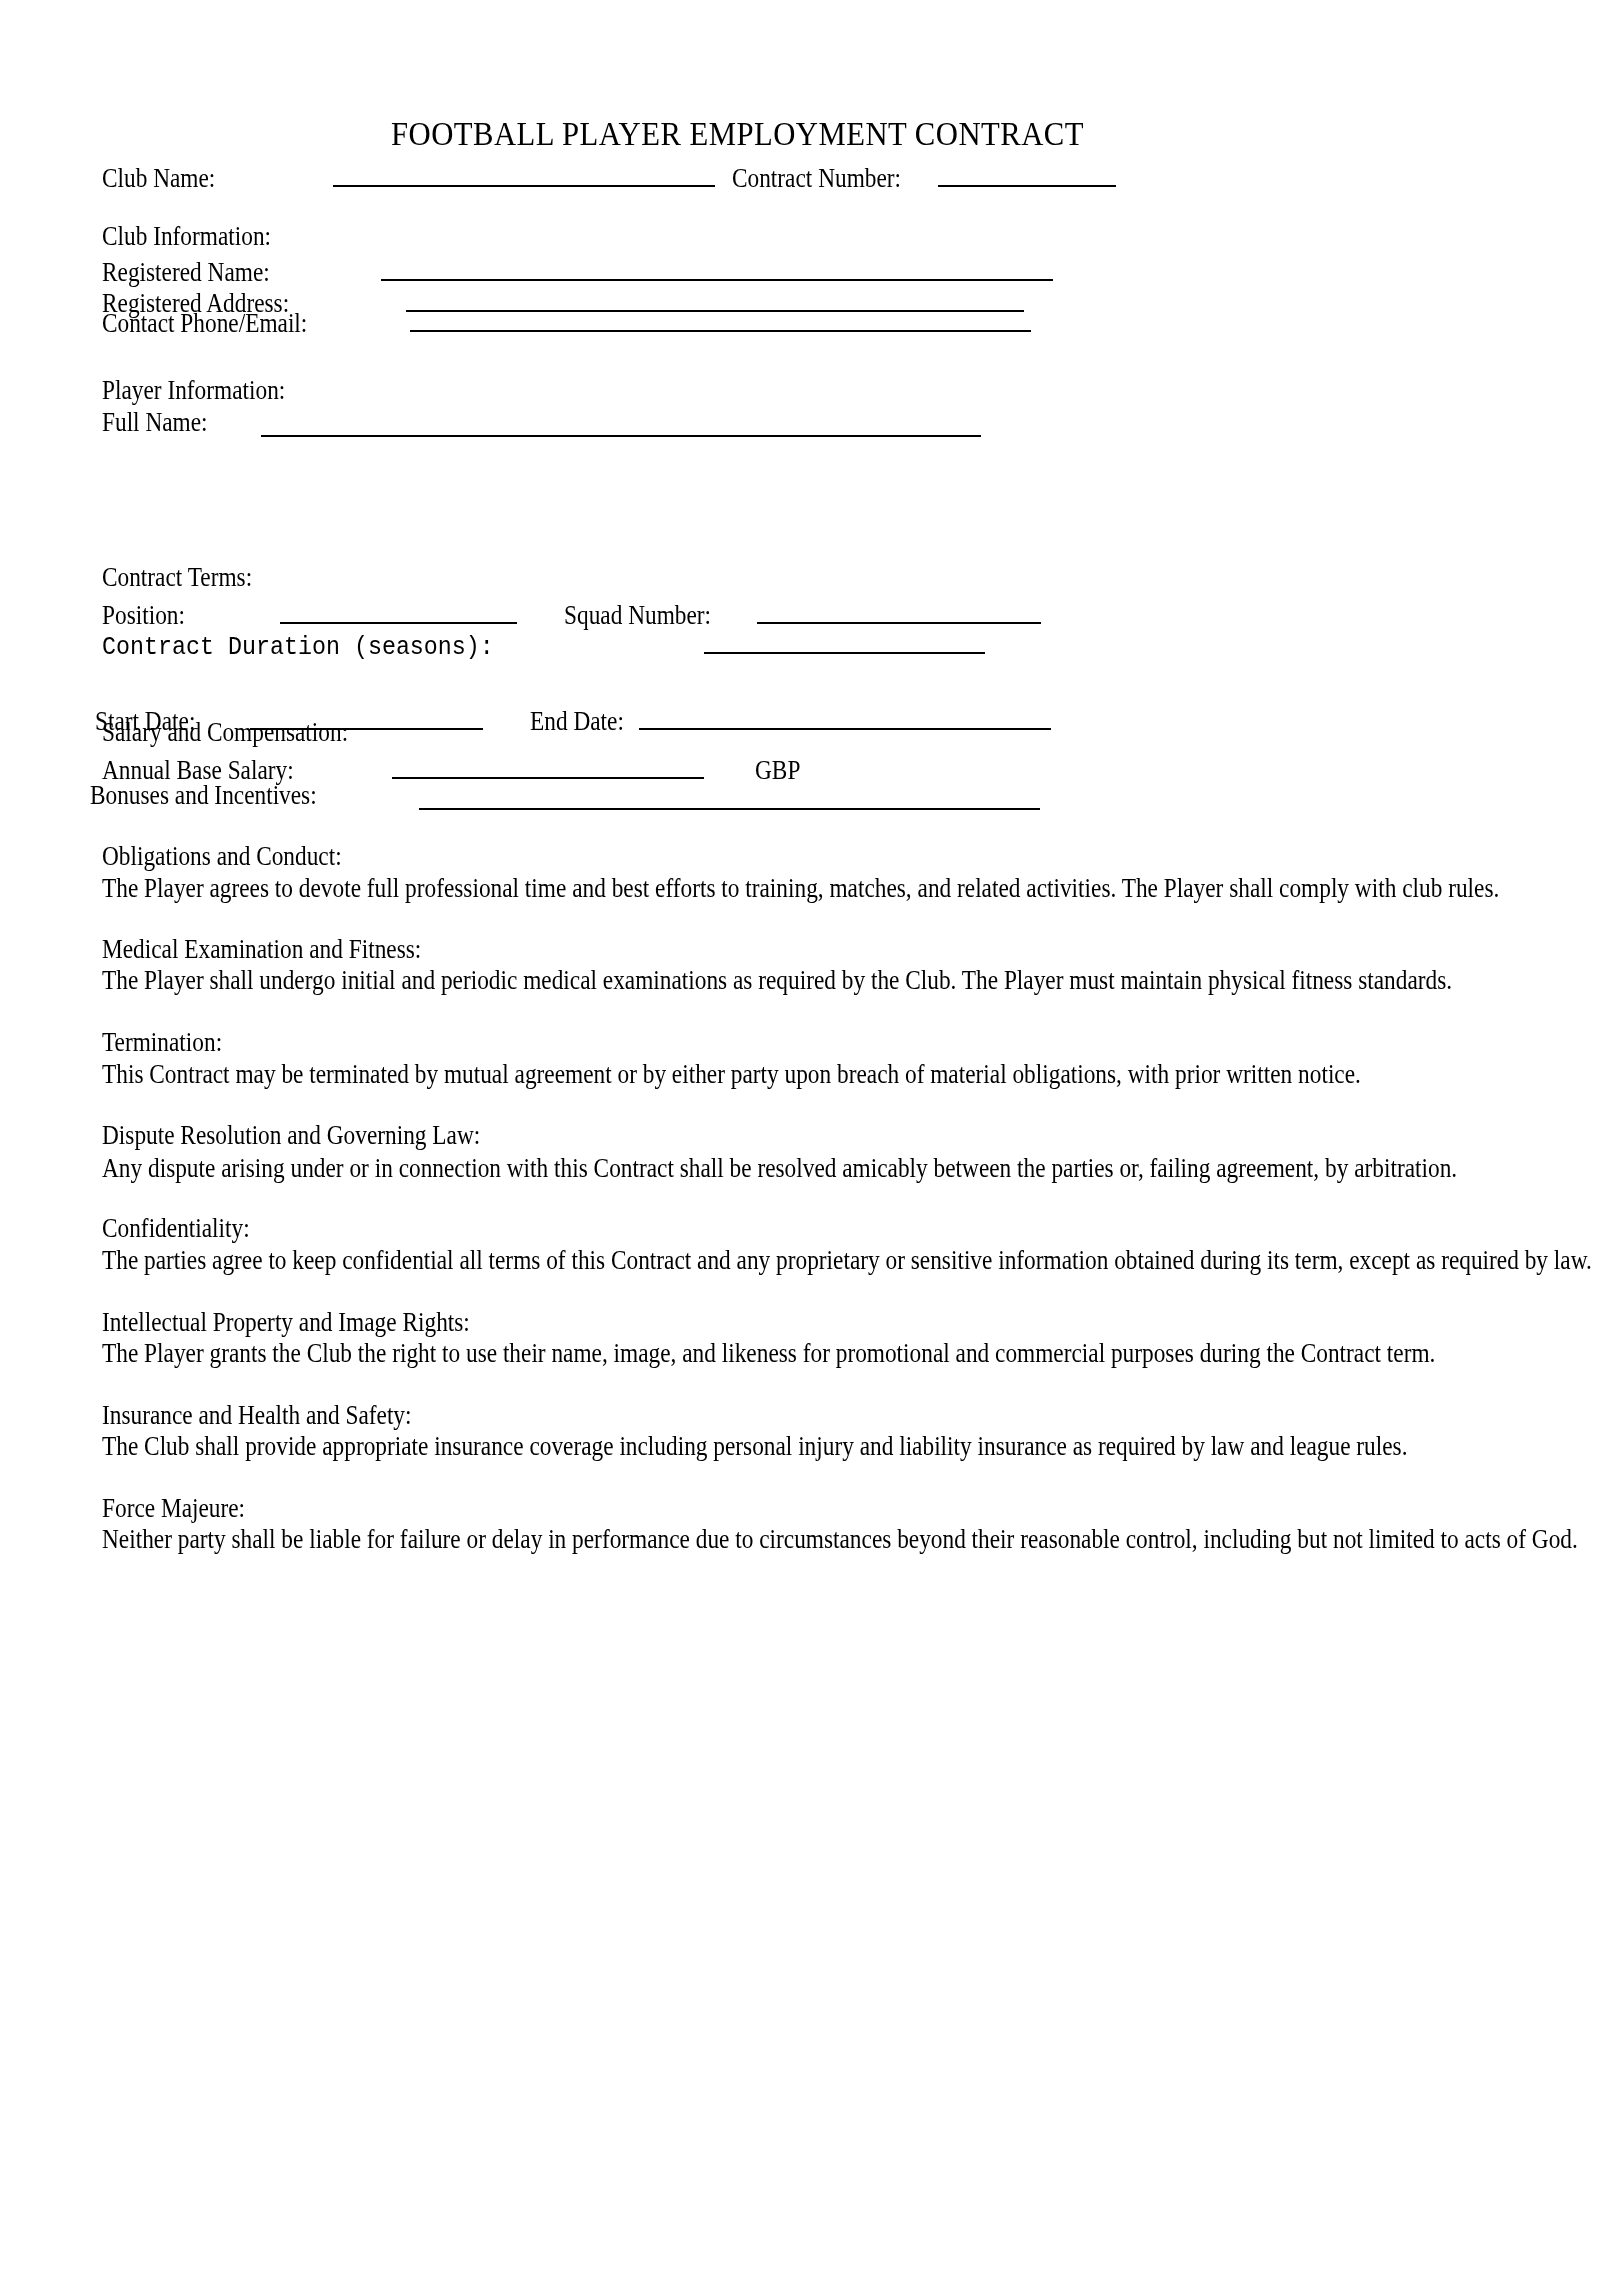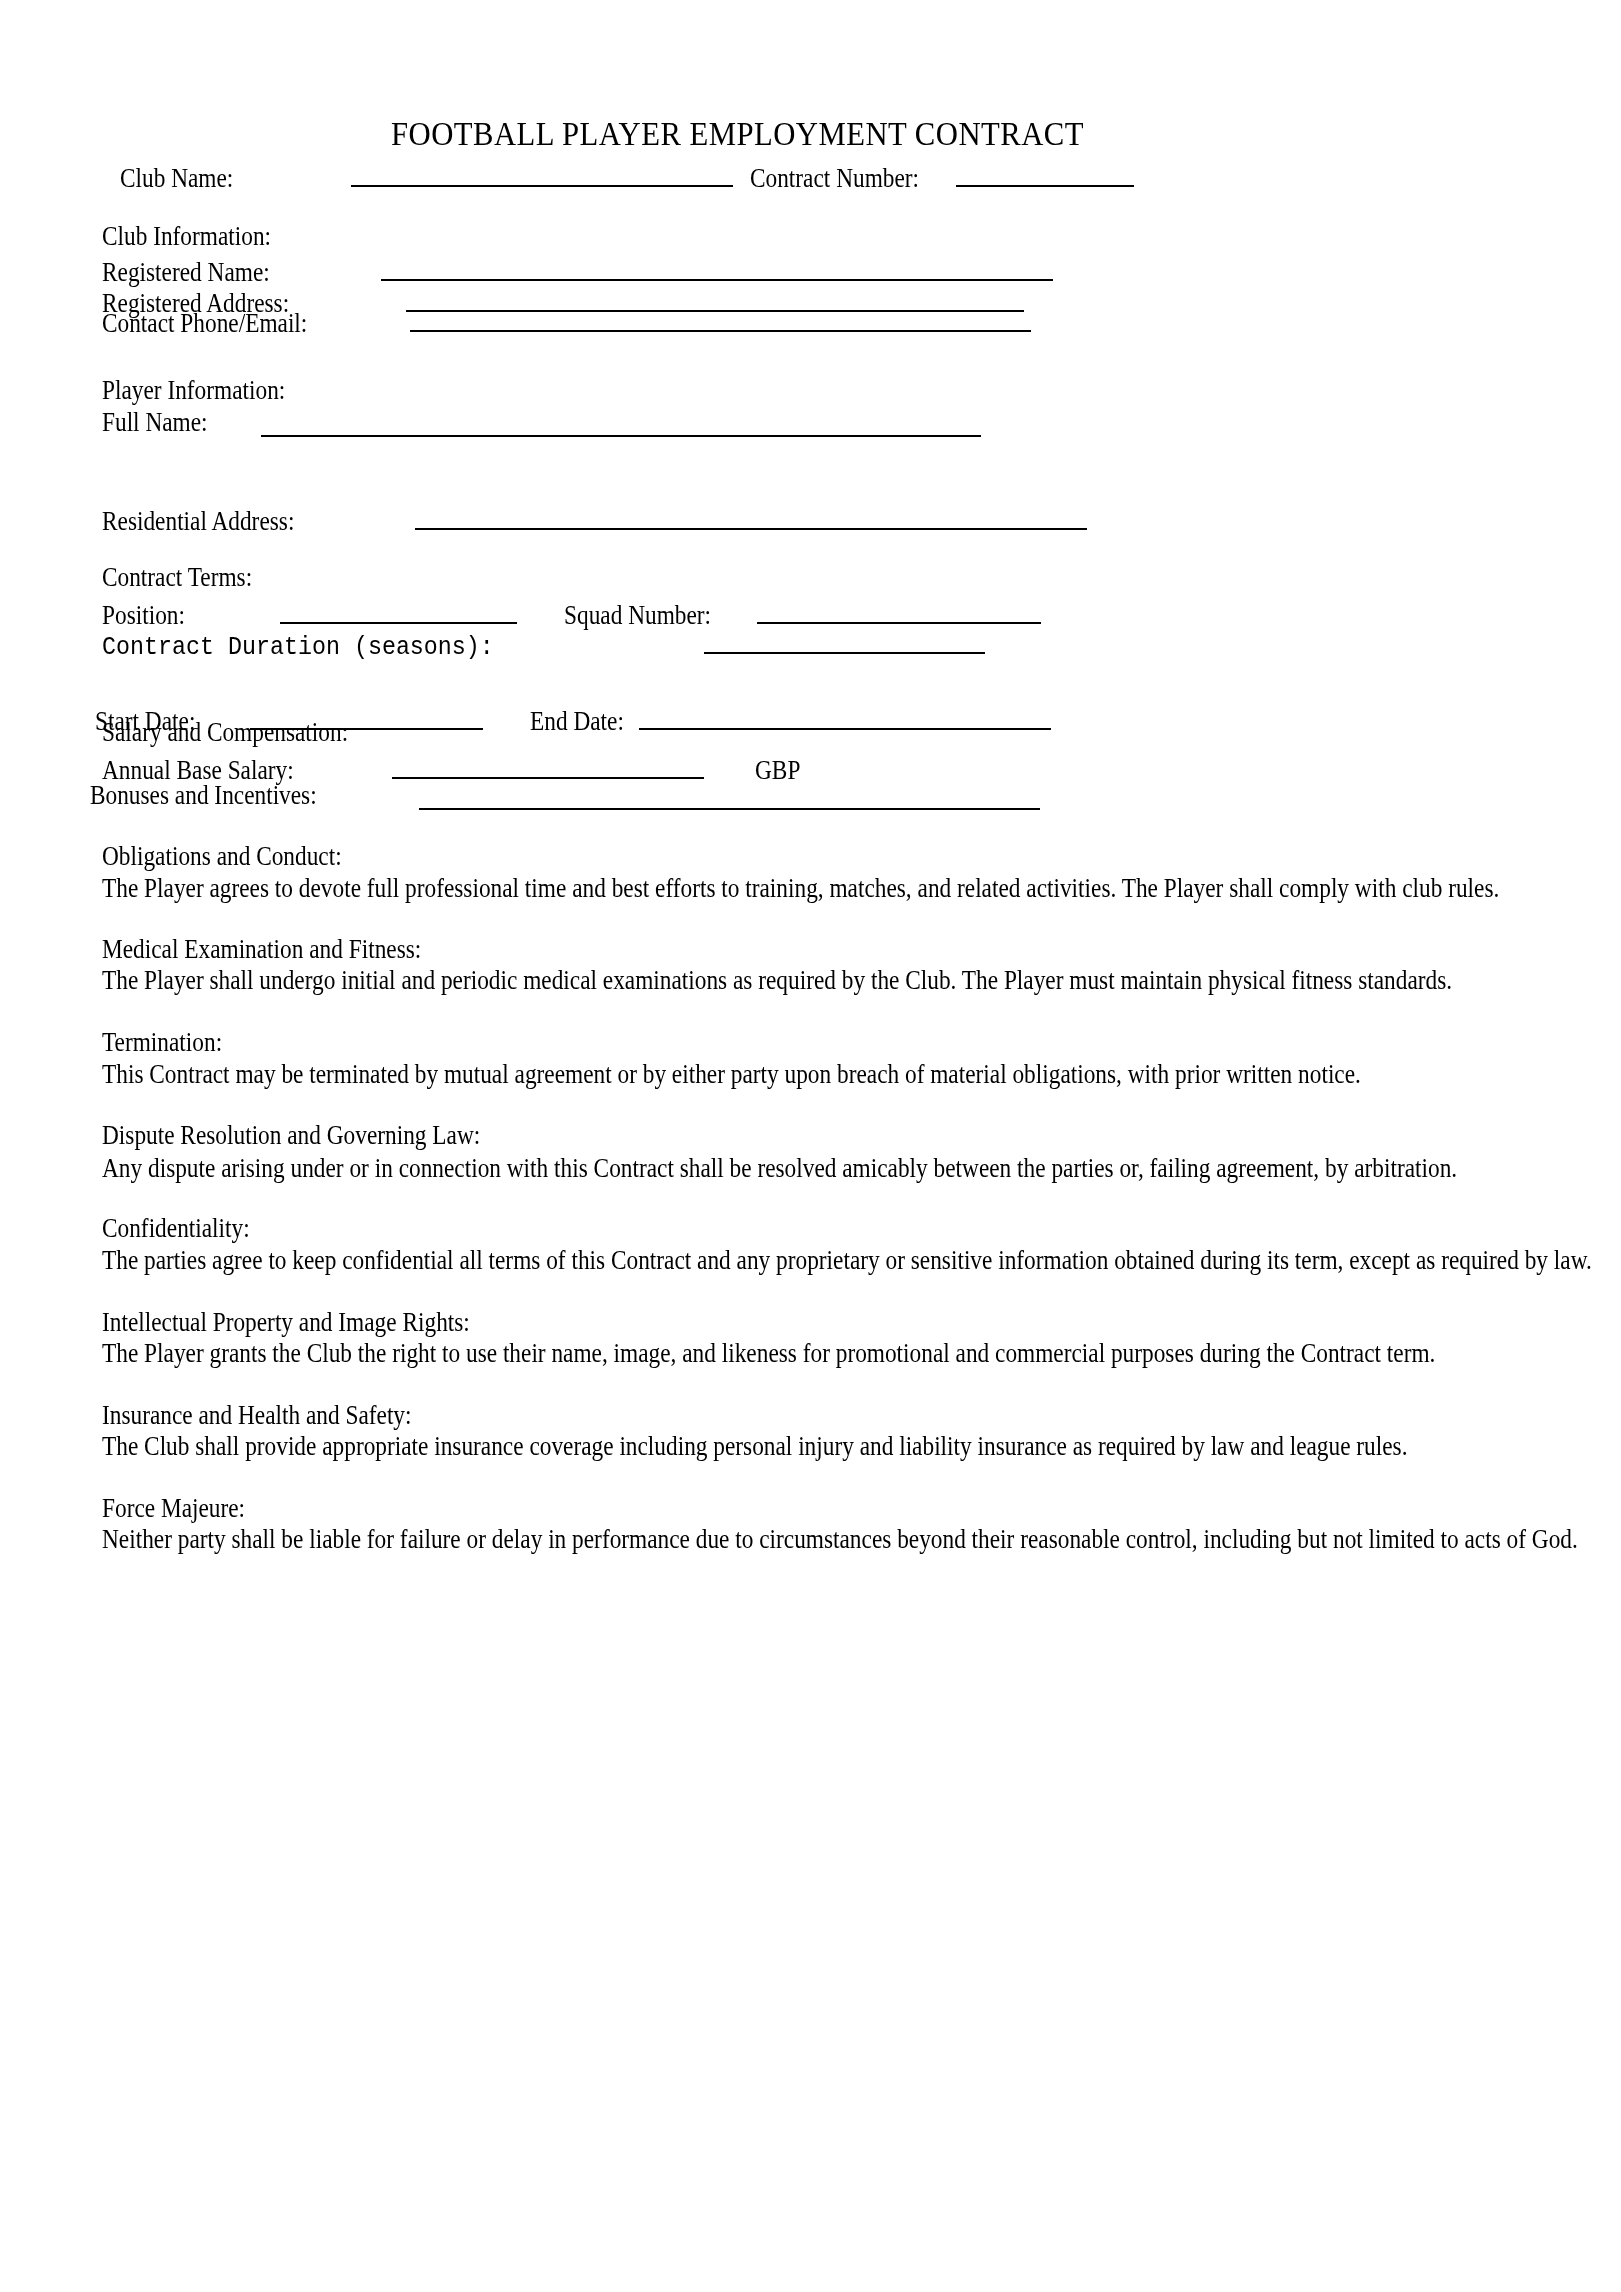--- a/index.html
+++ b/index.html
@@ -86,21 +86,21 @@
     transform-origin: left center;
   }
 </style>
 </head>
 <body>
 
 <div class="page">
 
   <div class="doc-title">FOOTBALL PLAYER EMPLOYMENT CONTRACT</div>
 
-  <div class="row" style="left:102px; top:157px;margin-left:18px;">
+  <div class="row" style="left:102px; top:157px;">
     <span class="label">Club Name:</span>
     <span class="spacer" style="width:102px;"></span>
     <span class="blank" style="width:382px;"></span>
     <span class="spacer" style="width:17.6px;"></span>
     <span class="label">Contract Number:</span>
     <span class="spacer" style="width:13.7px;"></span>
     <span class="blank" style="width:178px;"></span>
   </div>
 
   <div class="section-head" style="left:102px; top:221px;">Club Information:</div>
@@ -126,25 +126,20 @@
   <div class="section-head" style="left:102px; top:375px;">Player Information:</div>
 
   <div class="row" style="left:102px; top:407px;align-items:center;">
     <span class="label">Full Name:</span>
     <span class="spacer" style="width:39px;"></span>
     <span class="blank" style="width:720px;"></span>
   </div>
 
 
 
-  <div class="row" style="left:102px; top:500px;">
-    <span class="label">Residential Address:</span>
-    <span class="spacer" style="width:94px;"></span>
-    <span class="blank" style="width:672px;"></span>
-  </div>
 
   <div class="section-head" style="left:102px; top:562px;">Contract Terms:</div>
 
   <div class="row" style="left:102px; top:594px;">
     <span class="label">Position:</span>
     <span class="spacer" style="width:84px;"></span>
     <span class="blank" style="width:237px;"></span>
     <span class="spacer" style="width:47px;"></span>
     <span class="label">Squad Number:</span>
     <span class="spacer" style="width:25.5px;"></span>

